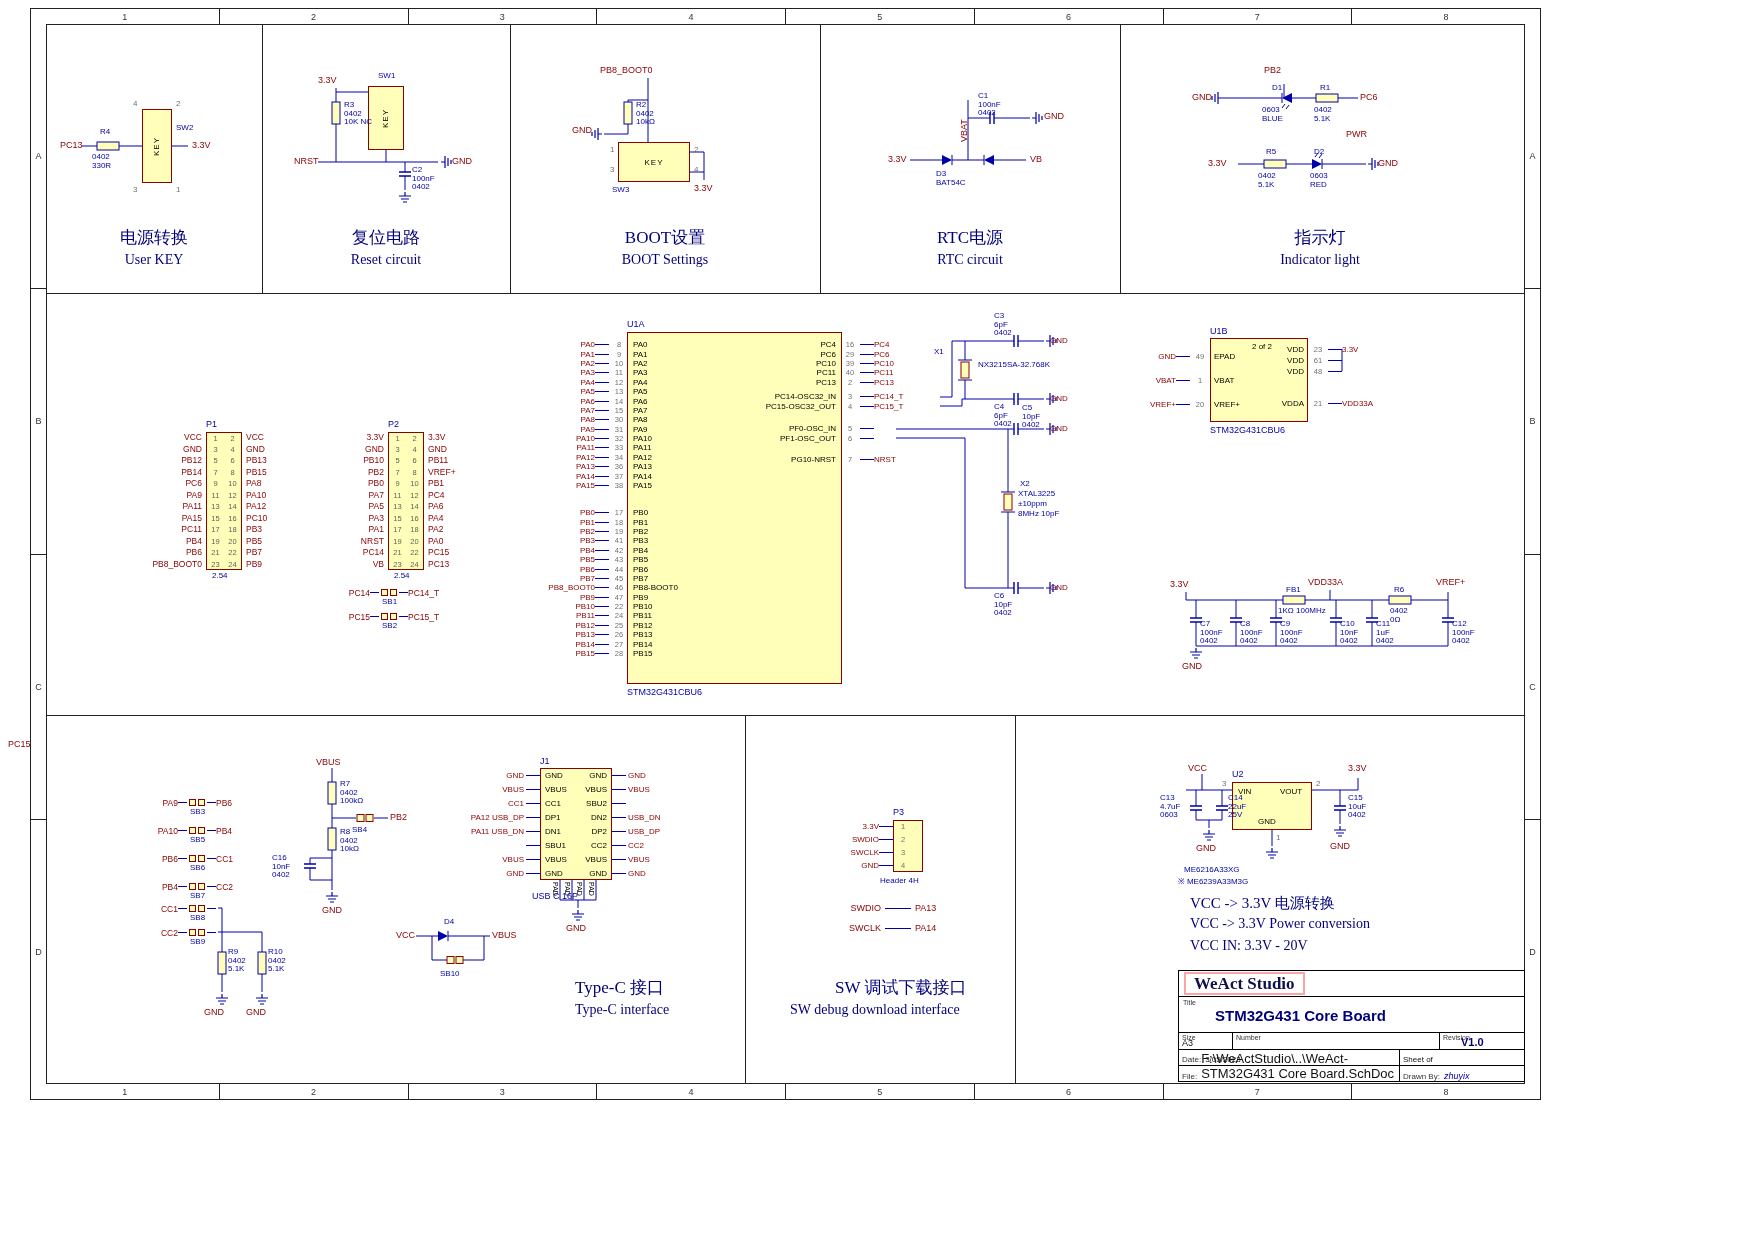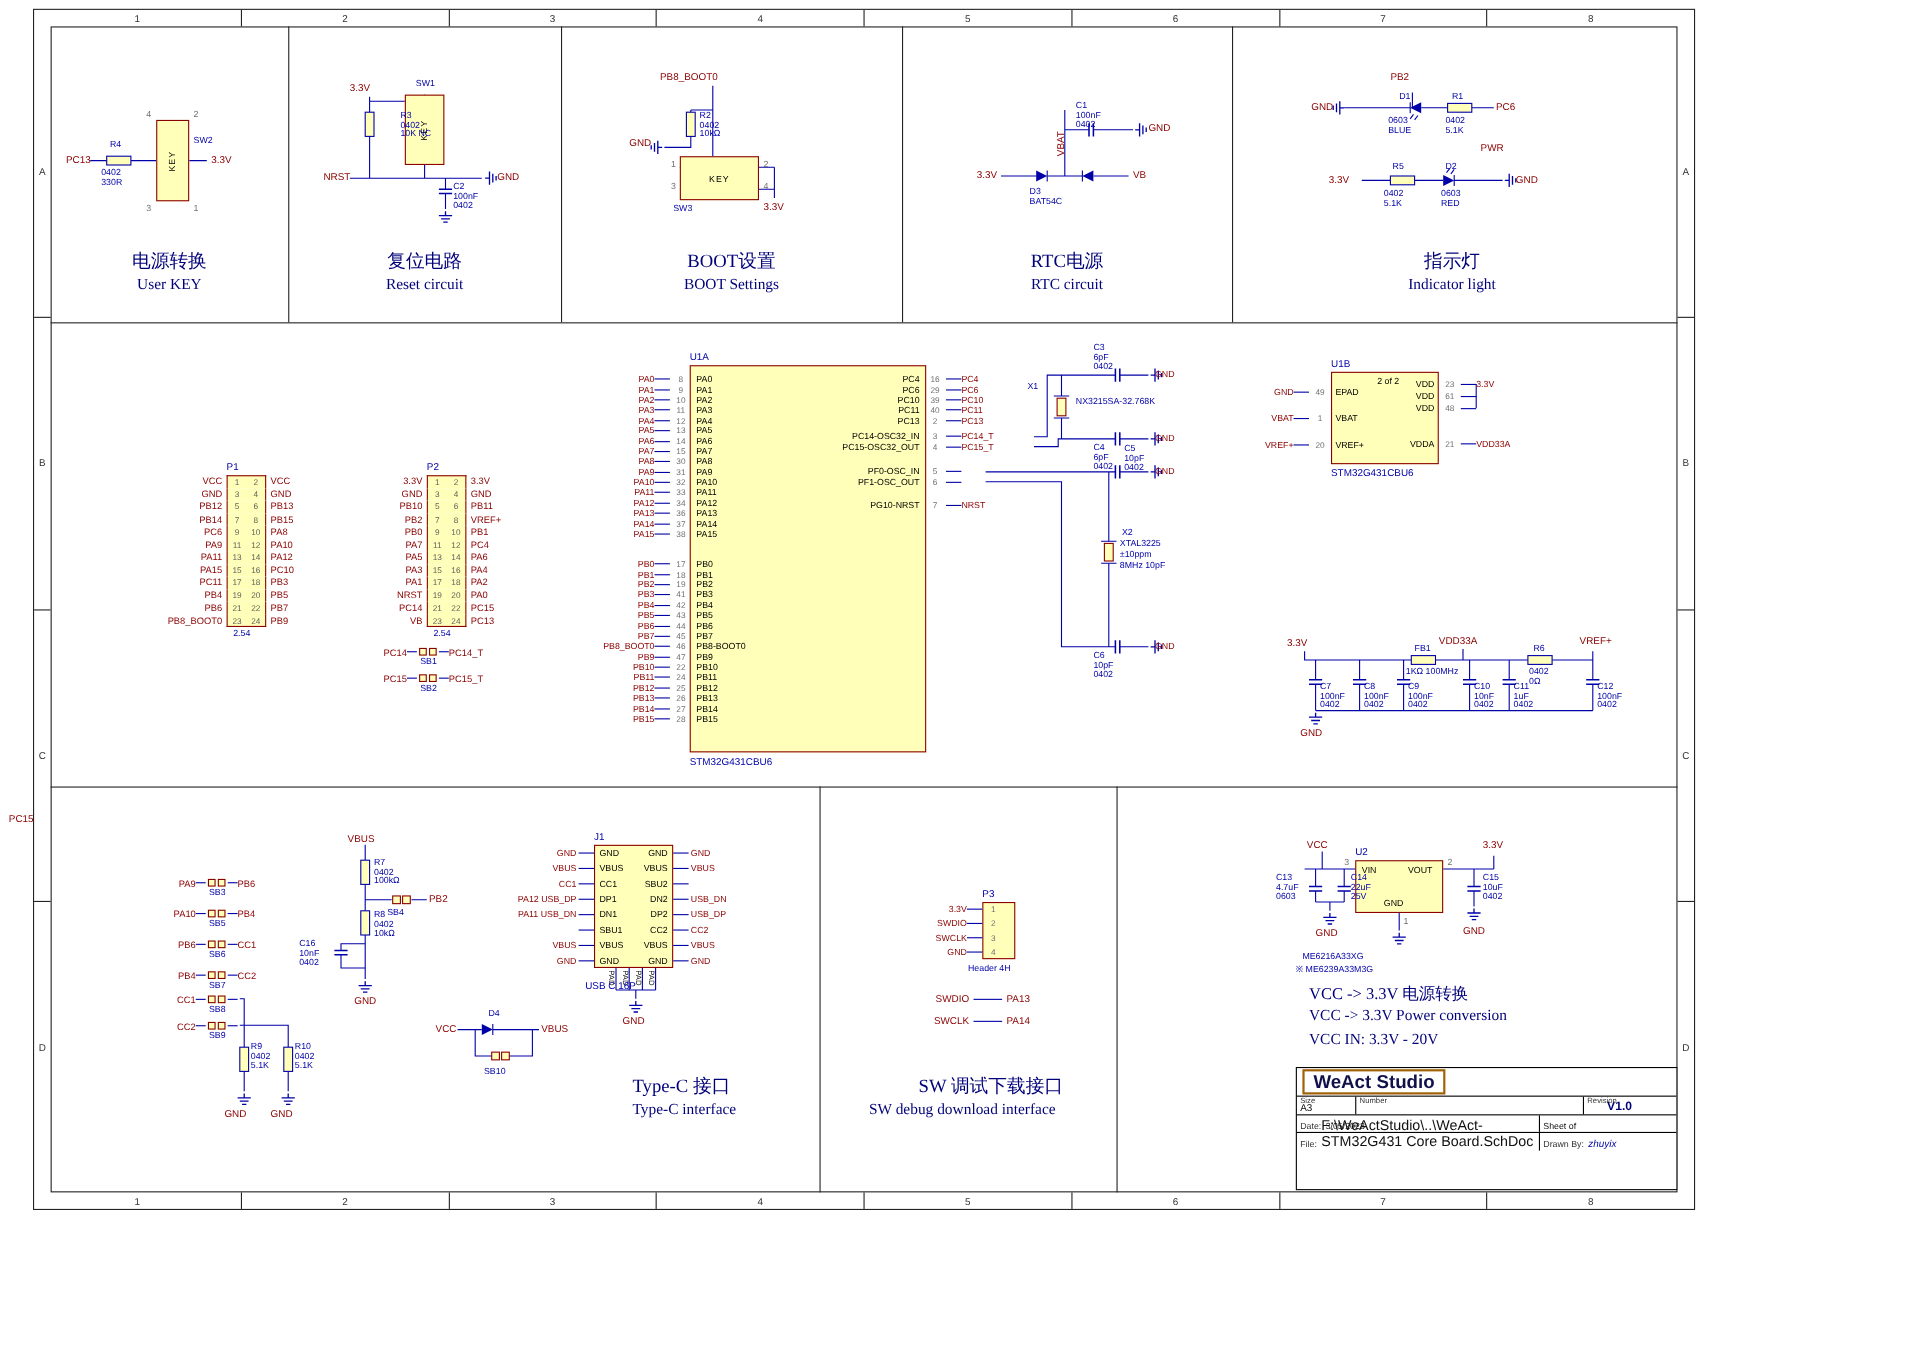--- a/index.html
+++ b/index.html
@@ -68,21 +68,21 @@
 .keybox{position:absolute;background:#FFFFB9;border:1px solid #8B0000;z-index:4;display:flex;align-items:center;justify-content:center}
 .keytxt{font-size:8px;color:#000;letter-spacing:1px}
 .keytxt.vert{transform:rotate(-90deg)}
 .maps{position:absolute;z-index:5}
 .maprow{display:flex;align-items:center;height:20px;font-size:9px}
 .maprow .ml{width:36px;text-align:right;margin-right:4px;color:#8B0000}
 .maprow .w2{width:26px;height:1px;background:#0000A8;margin-right:4px}
 .maprow .mr{color:#8B0000}
 .tb{position:absolute;left:1178px;top:970px;width:347px;height:112px;border:1px solid #000;background:#fff;z-index:7;font-size:9px;color:#111}
 .tb .tbrand{height:26px;border-bottom:1px solid #000;display:flex;align-items:center;padding-left:5px}
-.tb .brand{font-family:Liberation Sans, sans-serif;font-weight:bold;font-size:17px;color:#10104a;border:2px solid #a16207;padding:0 8px;line-height:19px}
+.tb .brand{font-family:Liberation Serif, serif;font-weight:bold;font-size:17px;color:#10104a;border:2px solid #fca5a5;padding:0 8px;line-height:19px}
 .tb .trow2{height:36px;border-bottom:1px solid #000;position:relative}
 .tb .tl{font-size:7px;color:#333}
 .tb .trow2 .tl{position:absolute;left:4px;top:2px}
 .tb .ttitle{position:absolute;left:36px;top:10px;font-size:15px;font-weight:bold;color:#00007A}
 .tb .trow{display:flex;border-bottom:1px solid #000}
 .tb .trow:last-child{border-bottom:none}
 .tb .tc{position:relative;border-right:1px solid #000;padding:1px 3px;display:flex;align-items:flex-end;gap:4px}
 .tb .tc.last{border-right:none}
 .tb .r3{height:17px}.tb .r4{height:16px}.tb .r5{height:16px}
 .tb .tc .tl{position:absolute;left:3px;top:1px}
@@ -269,21 +269,21 @@
   <span class="L m" style="left:192px;top:141px">3.3V</span>
   <span class="L g s8" style="left:133px;top:100px">4</span>
   <span class="L g s8" style="left:176px;top:100px">2</span>
   <span class="L g s8" style="left:133px;top:186px">3</span>
   <span class="L g s8" style="left:176px;top:186px">1</span>
   <span class="cap-cn ctr" style="left:154px;top:226px">电源转换</span>
   <span class="cap-en ctr" style="left:154px;top:252px">User KEY</span>
 
   <span class="L b s8" style="left:378px;top:72px">SW1</span>
   <span class="L m" style="left:318px;top:76px">3.3V</span>
-  <div class="cl" style="left:364px;top:101px">
+  <div class="cl" style="left:344px;top:101px">
       <span>R3</span>
       <span>0402</span>
       <span>10K NC</span>
     </div>
   <span class="L m" style="left:294px;top:157px">NRST</span>
   <div class="cl" style="left:412px;top:166px">
       <span>C2</span>
       <span>100nF</span>
       <span>0402</span>
     </div>
@@ -1270,20 +1270,24 @@
   <span class="cap-cn" style="left:1190px;top:894px;font-size:15px">VCC -&gt; 3.3V 电源转换</span>
   <span class="cap-en" style="left:1190px;top:916px">VCC -&gt; 3.3V Power conversion</span>
   <span class="cap-en" style="left:1190px;top:938px">VCC IN: 3.3V - 20V</span>
 
   <span class="L m" style="left:8px;top:740px">PC15</span>
 
   <div class="tb">
     <div class="tbrand">
         <span class="brand">WeAct Studio</span>
       </div>
+    <div class="trow2">
+      <span class="tl">Title</span>
+      <span class="ttitle">STM32G431 Core Board</span>
+    </div>
     <div class="trow r3">
       <div class="tc" style="width:54px">
           <span class="tl">Size</span>
           <span class="tv">A3</span>
         </div>
       <div class="tc" style="flex:1">
           <span class="tl">Number</span>
         </div>
       <div class="tc last" style="width:84px">
           <span class="tl">Revision</span>

